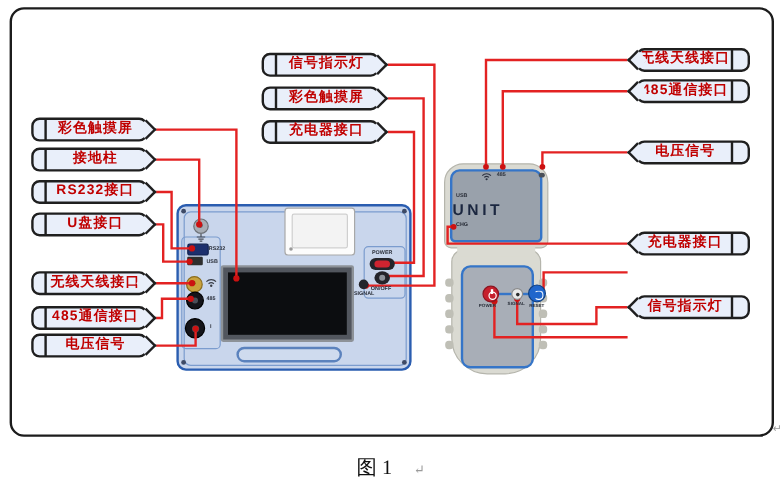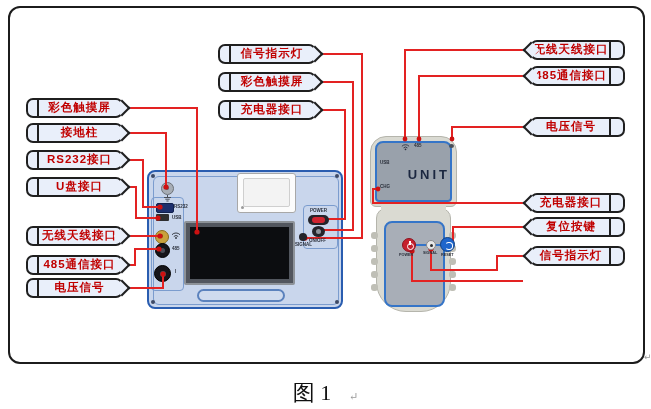--- a/index.html
+++ b/index.html
@@ -62,40 +62,40 @@
   .onoff i{position:absolute;left:4px;top:3px;width:5px;height:5px;background:#8e939b;border-radius:50%;}
   .sigled{position:absolute;left:299px;top:233px;width:8px;height:8px;background:#24242a;border-radius:50%;z-index:3;}
   
   .hh-top{position:absolute;left:370px;top:136px;width:87px;height:71px;background:#dadad2;
         border:1px solid #b5b5ac;border-radius:16px 16px 6px 6px;box-sizing:border-box;z-index:1;}
   .hh-bot{position:absolute;left:376px;top:208px;width:75px;height:104px;background:#dadad2;
         border:1px solid #b5b5ac;border-radius:10px 10px 30px 30px;box-sizing:border-box;z-index:1;}
   .hh-neck{position:absolute;left:381px;top:200px;width:65px;height:14px;background:#dadad2;z-index:1;}
   .hh-screen{position:absolute;left:375px;top:141px;width:77px;height:61px;background:#99a1ab;
         border:2px solid #3575c8;border-radius:8px 8px 4px 4px;box-sizing:border-box;z-index:2;
-        display:flex;align-items:center;justify-content:flex-end;}
+        display:flex;align-items:center;justify-content:flex-start;}
   .hh-brand{font-size:13px;font-weight:bold;color:#1b2740;letter-spacing:3px;margin-top:6px;}
   .hh-key{position:absolute;left:384px;top:221px;width:61px;height:86px;background:#a8aeb7;
         border:2px solid #3575c8;border-radius:8px;box-sizing:border-box;z-index:2;}
   .hh-link{position:absolute;left:404px;top:244px;width:42px;border-top:2px solid #3575c8;z-index:2;}
   .ridge{position:absolute;width:7px;height:7px;background:#bfbfb6;border-radius:3px;z-index:2;}
   .btn{position:absolute;border-radius:50%;box-sizing:border-box;z-index:3;}
   .btn-power{left:402px;top:238px;width:14px;height:14px;background:#c6202d;border:1px solid #8c1420;}
   .pwr-ring{position:absolute;left:3.5px;top:4px;width:5px;height:5px;border:1.3px solid #fff;border-radius:50%;}
   .pwr-bar{position:absolute;left:6.2px;top:1.5px;width:1.4px;height:4px;background:#fff;}
   .btn-signal{left:426px;top:240px;width:10px;height:10px;background:#e9e9e9;border:1px solid #8a8a8a;}
   .btn-signal i{position:absolute;left:2.5px;top:2.5px;width:3.5px;height:3.5px;background:#2c2c2c;border-radius:50%;}
   .btn-reset{left:440px;top:237px;width:15px;height:15px;background:#1f66cc;border:1px solid #12407f;}
   .rst-arc{position:absolute;left:4px;top:4px;width:5.5px;height:5.5px;border:1.4px solid #fff;
         border-left-color:transparent;border-radius:50%;}
   .topmark{position:absolute;width:5px;height:4px;background:#4a4f58;border-radius:1px;z-index:2;}
   
   .caption{position:absolute;left:0;top:378px;width:651px;text-align:center;z-index:2;
            font-family:"Liberation Serif","DejaVu Serif",serif;}
-  .caption .cap{font-size:22px;color:#101010;}
+  .caption .cap{font-size:17px;color:#101010;}
   .caption .mark{font-size:11px;color:#9a9a9a;margin-left:14px;}
   .anchor-mark{position:absolute;left:644px;top:352px;font-size:9px;color:#9a9a9a;z-index:2;}
   svg.glyph{position:absolute;z-index:3;}
 </style>
 </head>
 <body>
 
 <div id="stage">
 
   <div class="frame"></div>
@@ -315,25 +315,20 @@
   <div class="callout cr" style="left:530px;top:117px;width:95px;justify-content:center;">
     <span class="divline"></span>
       <span class="tip tl"></span>
     <span class="txt">电压信号</span>
     </div>
   <div class="callout cr" style="left:530px;top:193px;width:95px;">
     <span class="divline"></span>
       <span class="tip tl"></span>
     <span class="txt">充电器接口</span>
     </div>
-  <div class="callout cr" style="left:530px;top:217px;width:95px;">
-    <span class="divline"></span>
-      <span class="tip tl"></span>
-    <span class="txt">复位按键</span>
-    </div>
   <div class="callout cr" style="left:530px;top:246px;width:95px;">
     <span class="divline"></span>
       <span class="tip tl"></span>
     <span class="txt">信号指示灯</span>
     </div>
 
   <div class="caption">
     <span class="cap">图 1</span>
     <span class="mark">↵</span>
   </div>

